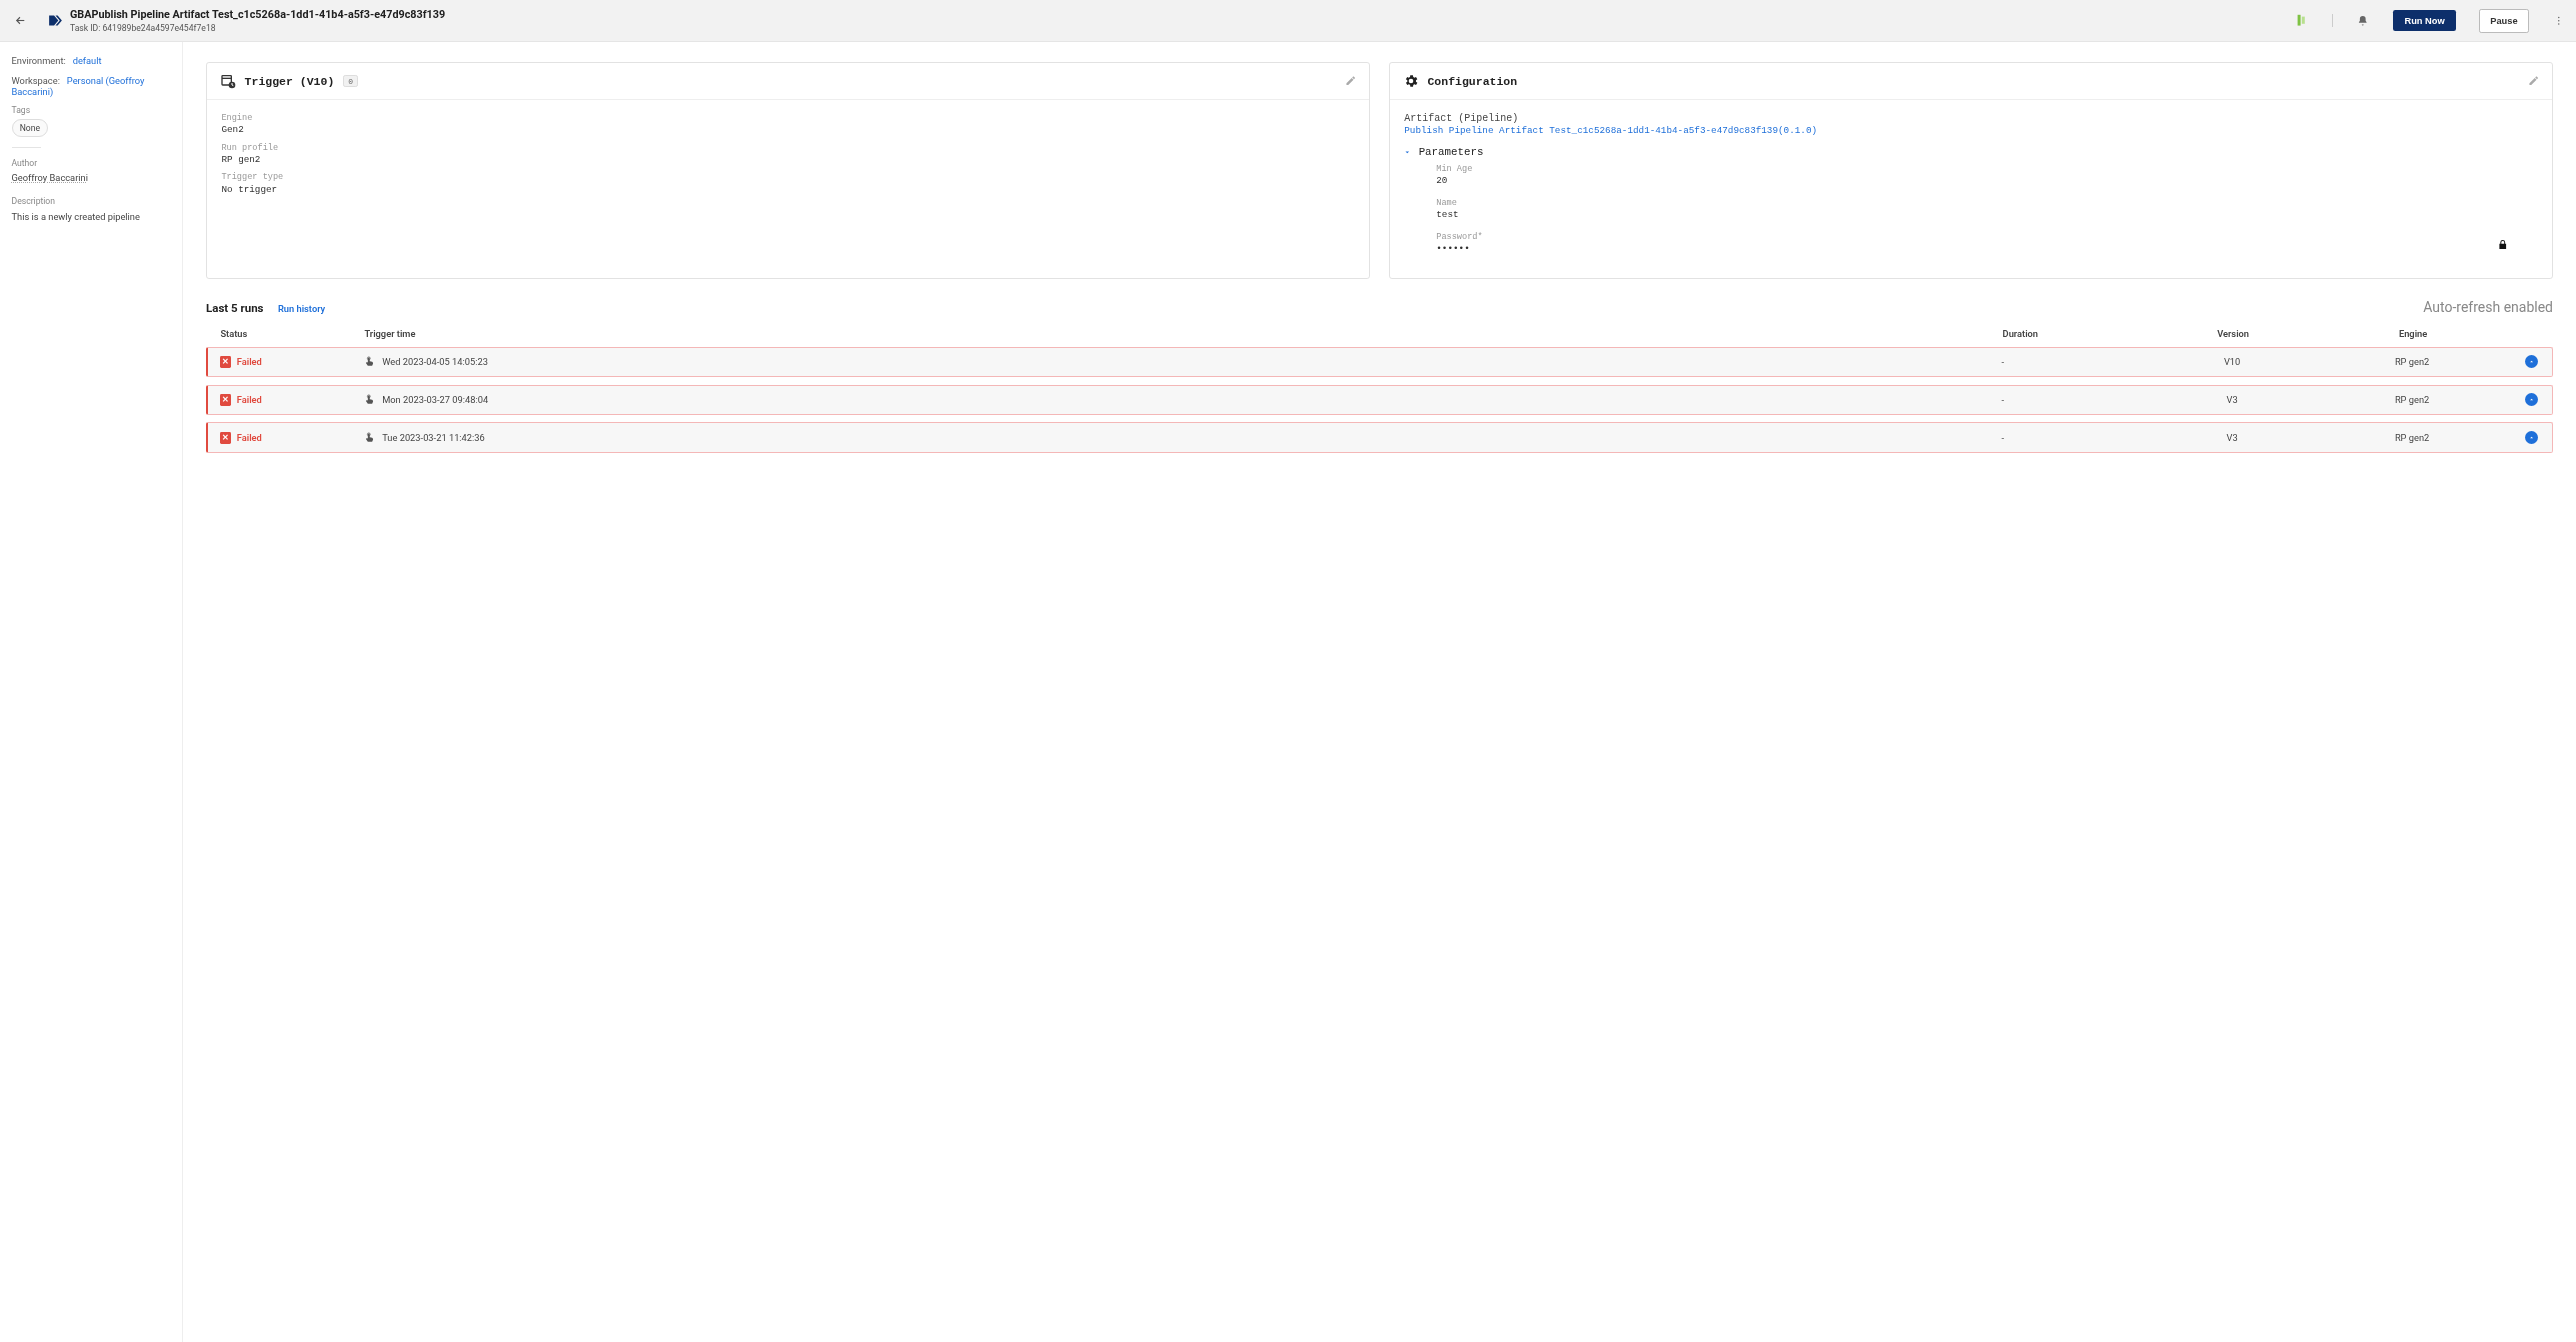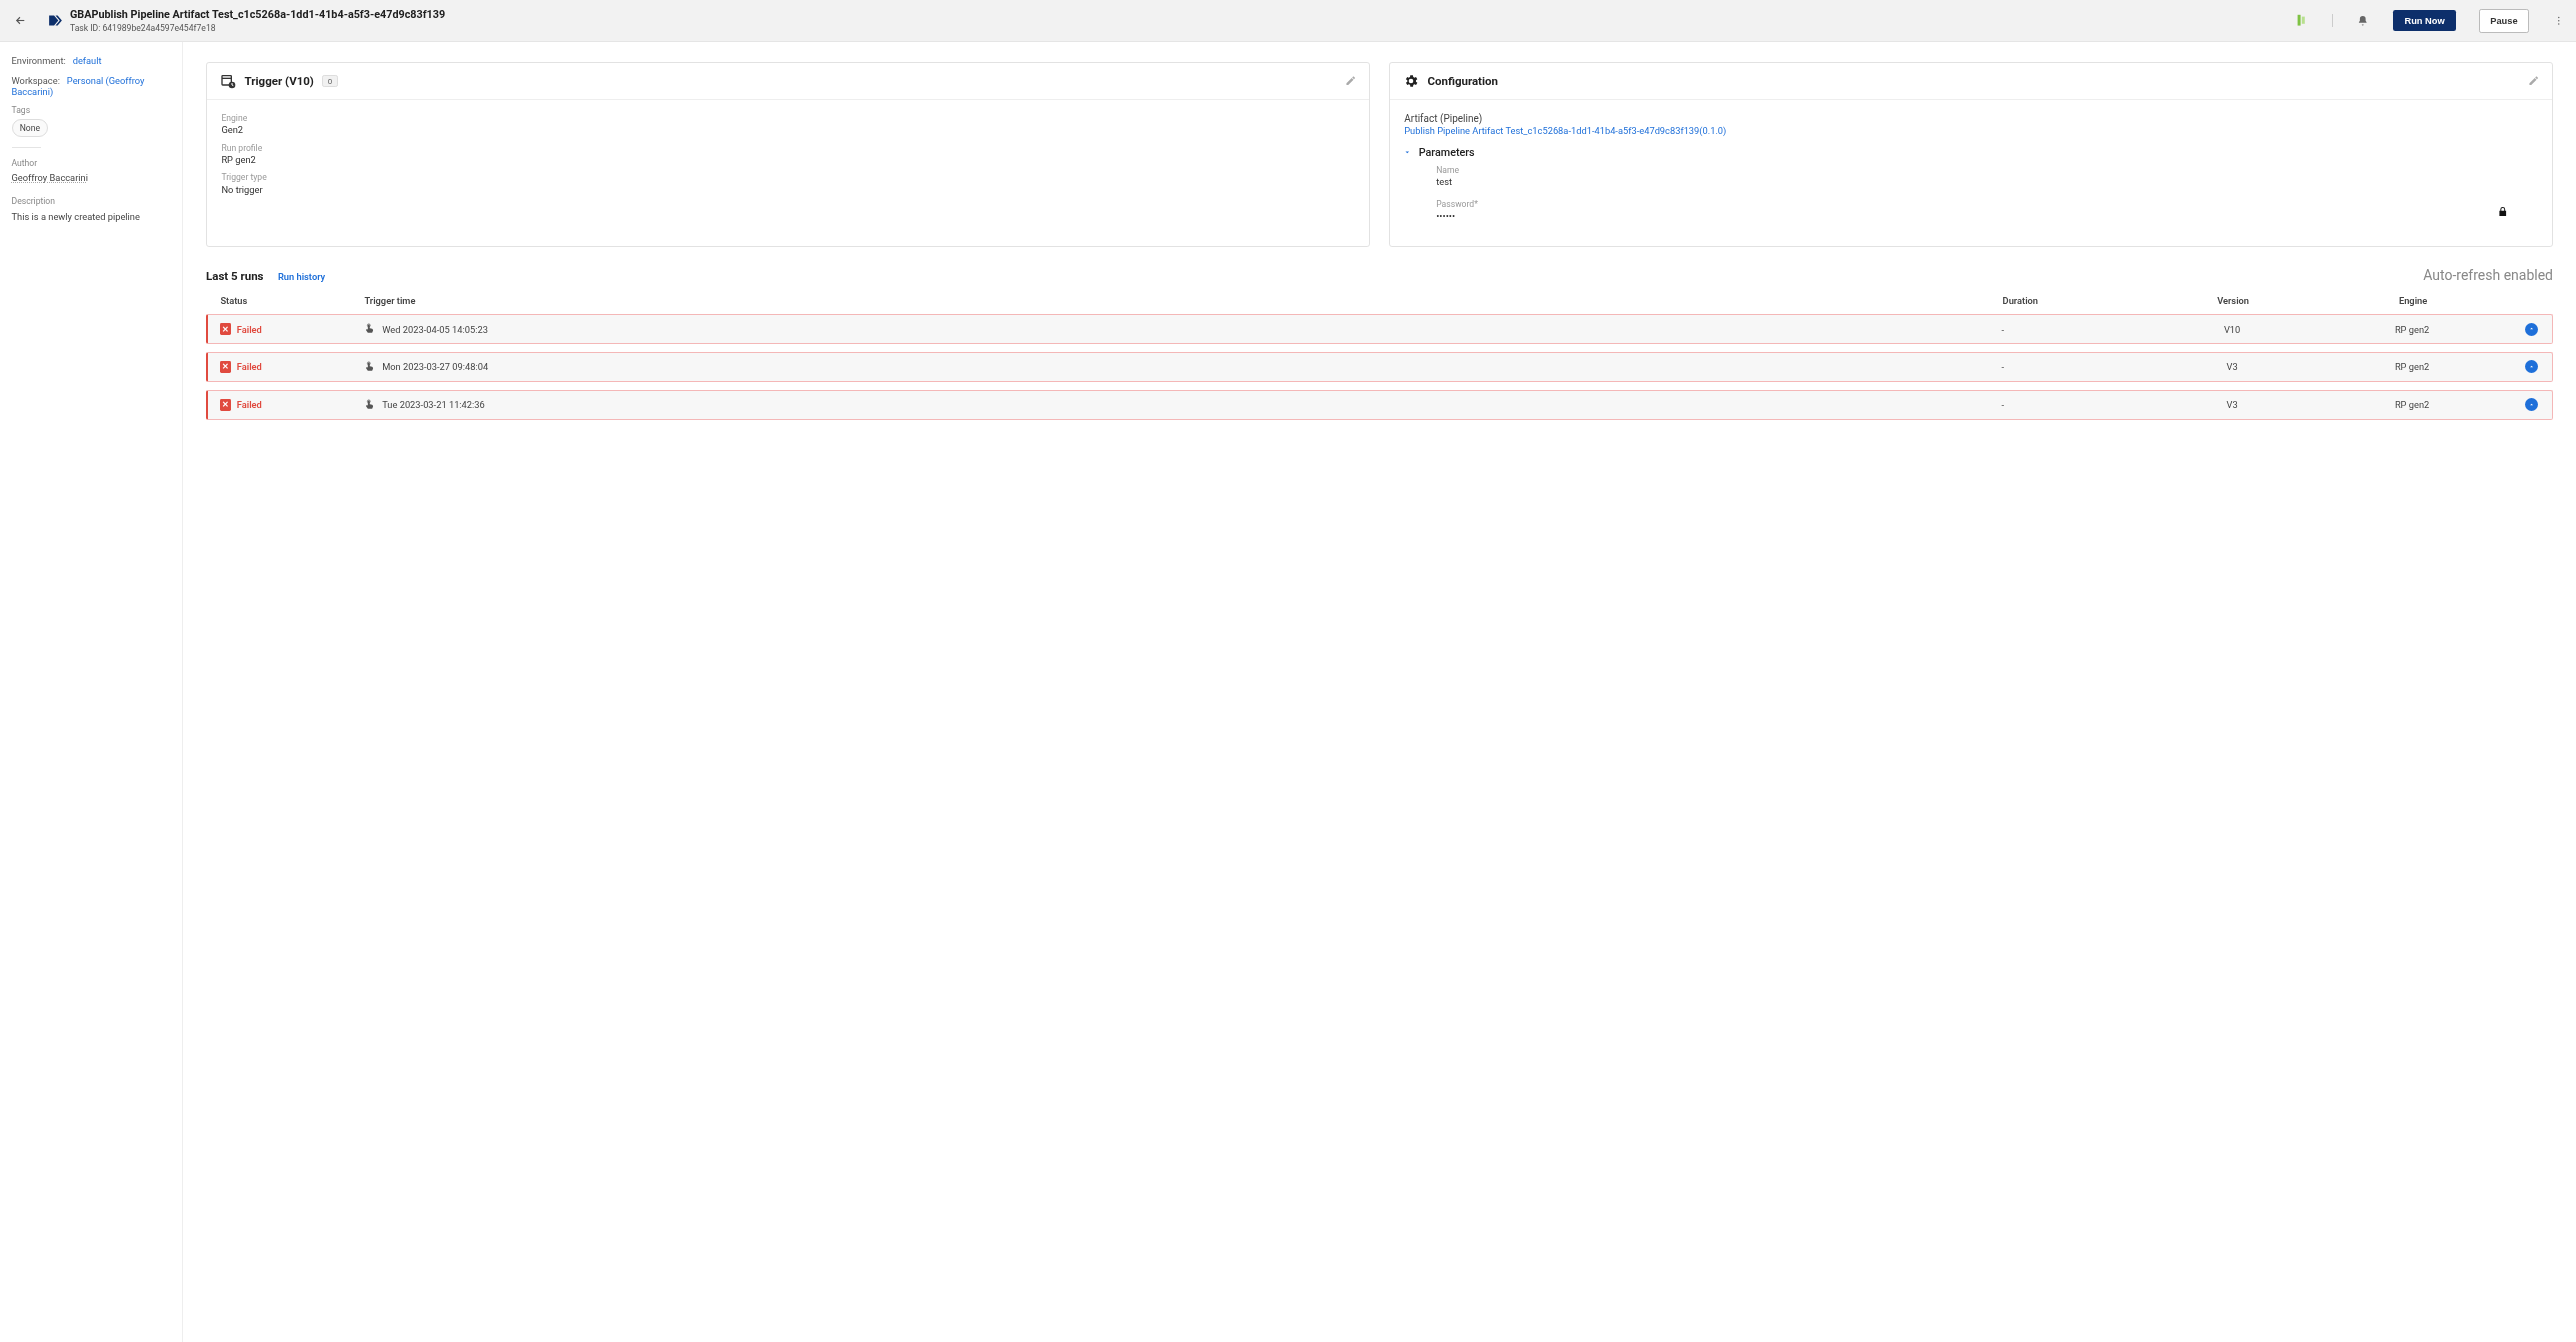--- a/index.html
+++ b/index.html
@@ -34,21 +34,21 @@
   }
   .kv-label { color:#555; }
   .link { color:#1e6fd9; text-decoration:none; cursor:pointer; }
   .sidebar .row { margin-bottom: 8.6px; }
   .sidebar .section-label { color:#888; font-size:8.6px; margin: 4.3px 0 4.3px; }
   .tag-chip { display:inline-block; border:0.7px solid #ddd; background:#fafafa; padding:2.9px 7.2px; border-radius: 10px; font-size:8.6px; color:#444; }
   .divider { height:0.7px; background:#e4e4e4; margin:10px 0; width: 29px; }
   .author-v { text-decoration: underline dotted #aaa; }
 
   .main { flex:1; overflow:auto; padding: 20px 23px; }
-  .cards-row { display:flex; gap: 18.7px; }
+  .cards-row { display:flex; gap: 18.7px; font-family: Liberation Mono, monospace; }
   .card {
     background:#fff; border:0.7px solid #e2e2e2; border-radius:2.9px; flex:1; display:flex; flex-direction:column;
   }
   .card-header { display:flex; align-items:center; padding: 10px 13px; border-bottom:0.7px solid #eee; gap:8.6px; }
   .card-header .title { font-size: 11.5px; font-weight:700; color:#222; }
   .card-header .badge { background:#f1f1f1; color:#666; border:0.7px solid #ddd; border-radius:2.2px; font-size:8px; padding:0.7px 4.3px; }
   .card-header .edit { margin-left:auto; color:#aaa; cursor:pointer; }
   .card-body { padding: 13px 14.4px; font-size:9.3px; }
 
   .field-label { color:#999; font-size:8.6px; margin-top:10px; }
@@ -228,20 +228,24 @@
             <div class="params-header">
               <span class="caret">
                 <svg width="8.6" height="8.6" viewBox="0 0 24 24" fill="currentColor">
                     <path d="M7 10l5 5 5-5z"></path>
                   </svg>
               </span>
               <span class="plabel">Parameters</span>
             </div>
             <div class="params-body">
               <div class="param-item">
+                <div class="param-name">Min Age</div>
+                <div class="param-value">20</div>
+              </div>
+              <div class="param-item">
                 <div class="param-name">Name</div>
                 <div class="param-value">test</div>
               </div>
               <div class="param-item lock-row">
                 <div>
                   <div class="param-name">Password*</div>
                   <div class="param-value">••••••</div>
                 </div>
                 <span style="margin-right:29px; margin-top:4.3px; color:#111;">
                   <svg width="11.5" height="11.5" viewBox="0 0 24 24" fill="currentColor">

